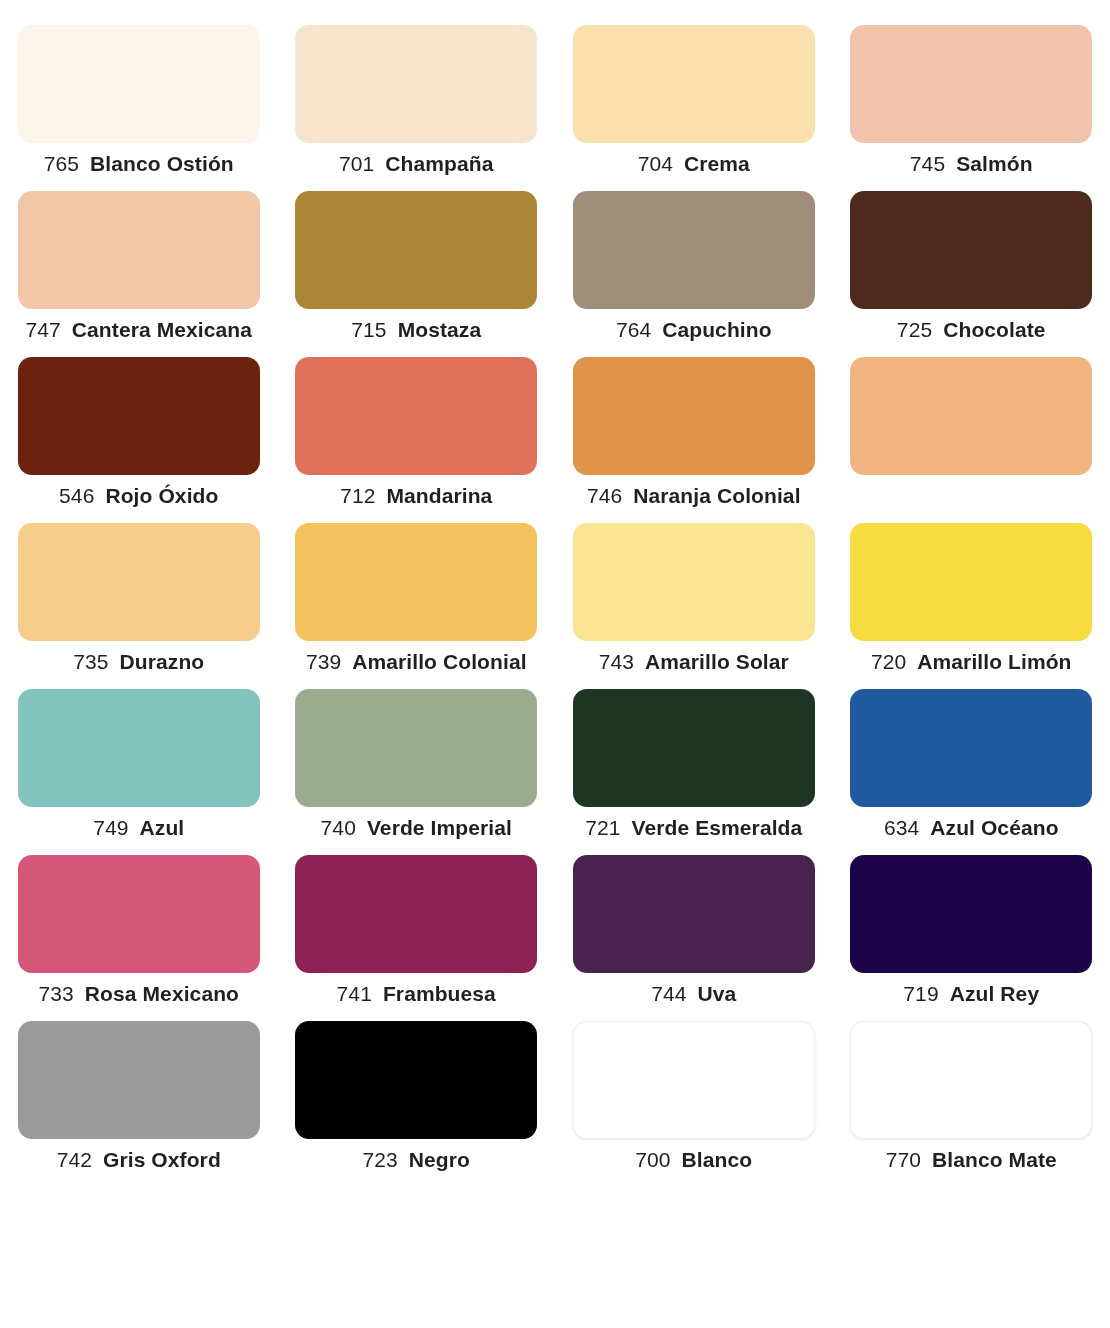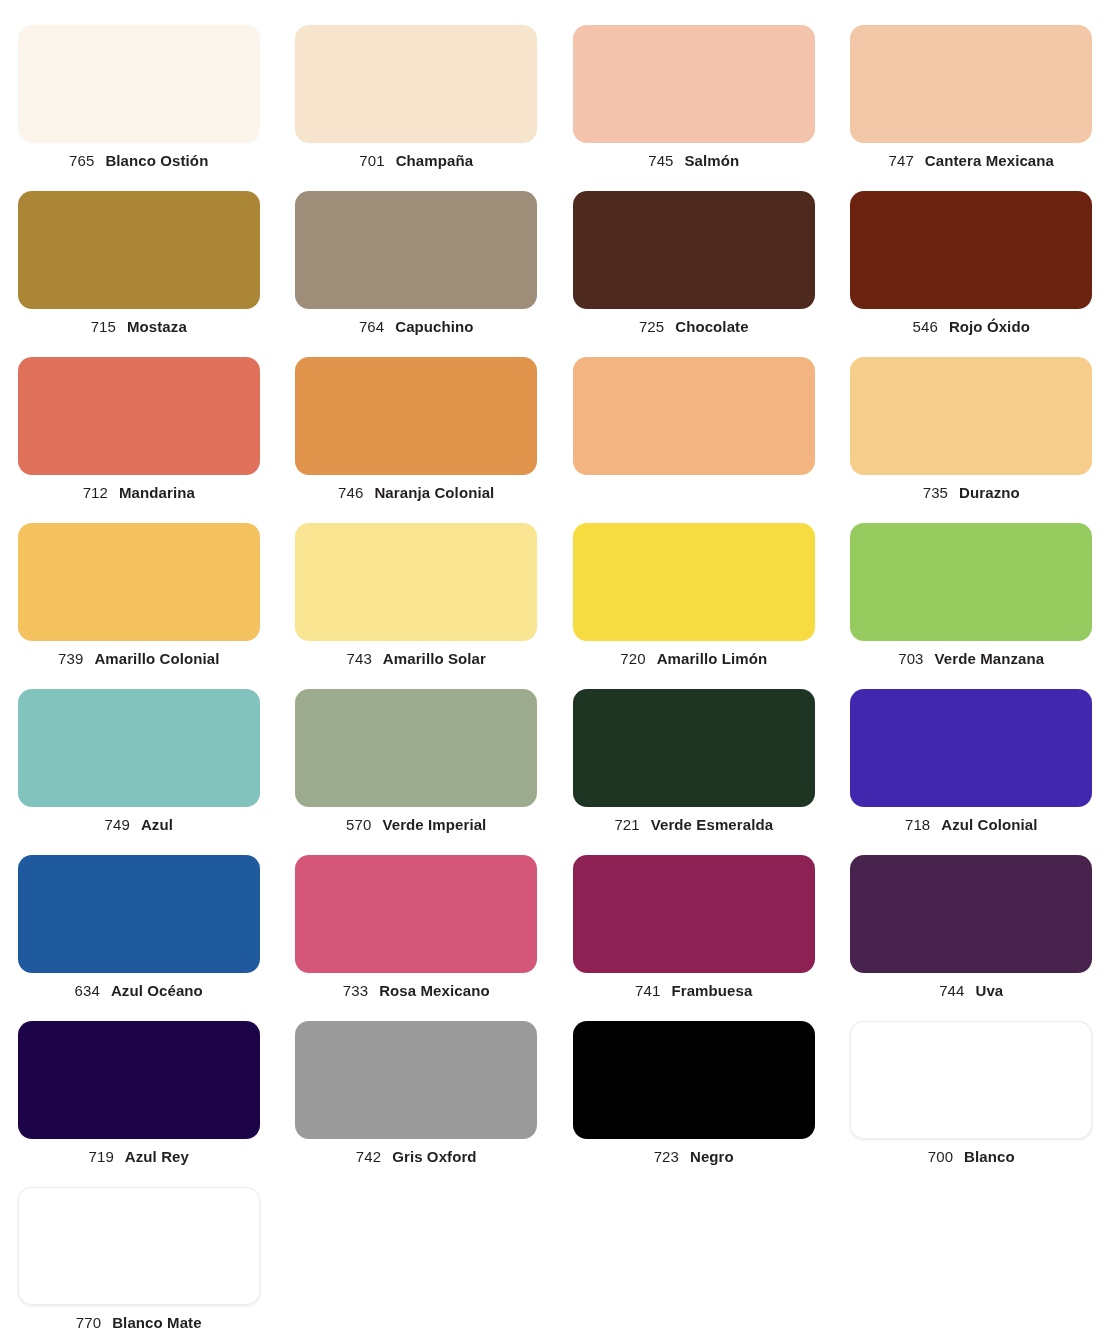--- a/index.html
+++ b/index.html
@@ -35,21 +35,21 @@
     width: 242px;
     height: 118px;
     border-radius: 14px;
     box-sizing: border-box;
   }
   .swatch-chip.outlined {
     box-shadow: 0 0 0 1px #ededed inset, 0 1px 3px rgba(0,0,0,0.10);
   }
   .swatch-label {
     margin-top: 9px;
-    font-size: 15px;
+    font-size: 21px;
     line-height: 1.15;
     color: #231f20;
     letter-spacing: 0.1px;
     white-space: nowrap;
     text-align: center;
     display: flex;
     align-items: baseline;
     justify-content: center;
   }
   .swatch-code {
@@ -72,20 +72,27 @@
       </div>
     </div>
     <div class="swatch-cell">
       <div class="swatch-chip" style="background: rgb(247, 228, 205);"></div>
       <div class="swatch-label">
         <span class="swatch-code">701</span>
         <span class="swatch-name">Champaña</span>
       </div>
     </div>
     <div class="swatch-cell">
+      <div class="swatch-chip" style="background: rgb(248, 223, 173);"></div>
+      <div class="swatch-label">
+        <span class="swatch-code">704</span>
+        <span class="swatch-name">Crema</span>
+      </div>
+    </div>
+    <div class="swatch-cell">
       <div class="swatch-chip" style="background: rgb(243, 196, 171);"></div>
       <div class="swatch-label">
         <span class="swatch-code">745</span>
         <span class="swatch-name">Salmón</span>
       </div>
     </div>
     <div class="swatch-cell">
       <div class="swatch-chip" style="background: rgb(241, 199, 167);"></div>
       <div class="swatch-label">
         <span class="swatch-code">747</span>
@@ -159,52 +166,38 @@
       </div>
     </div>
     <div class="swatch-cell">
       <div class="swatch-chip" style="background: rgb(247, 220, 65);"></div>
       <div class="swatch-label">
         <span class="swatch-code">720</span>
         <span class="swatch-name">Amarillo Limón</span>
       </div>
     </div>
     <div class="swatch-cell">
-      <div class="swatch-chip" style="background: rgb(150, 204, 95);"></div>
-      <div class="swatch-label">
-        <span class="swatch-code">703</span>
-        <span class="swatch-name">Verde Manzana</span>
-      </div>
-    </div>
-    <div class="swatch-cell">
       <div class="swatch-chip" style="background: rgb(130, 195, 189);"></div>
       <div class="swatch-label">
         <span class="swatch-code">749</span>
         <span class="swatch-name">Azul</span>
       </div>
     </div>
     <div class="swatch-cell">
       <div class="swatch-chip" style="background: rgb(156, 171, 141);"></div>
       <div class="swatch-label">
-        <span class="swatch-code">570</span>
+        <span class="swatch-code">740</span>
         <span class="swatch-name">Verde Imperial</span>
       </div>
     </div>
     <div class="swatch-cell">
       <div class="swatch-chip" style="background: rgb(30, 53, 36);"></div>
       <div class="swatch-label">
         <span class="swatch-code">721</span>
         <span class="swatch-name">Verde Esmeralda</span>
-      </div>
-    </div>
-    <div class="swatch-cell">
-      <div class="swatch-chip" style="background: rgb(65, 39, 174);"></div>
-      <div class="swatch-label">
-        <span class="swatch-code">718</span>
-        <span class="swatch-name">Azul Colonial</span>
       </div>
     </div>
     <div class="swatch-cell">
       <div class="swatch-chip" style="background: rgb(31, 90, 158);"></div>
       <div class="swatch-label">
         <span class="swatch-code">634</span>
         <span class="swatch-name">Azul Océano</span>
       </div>
     </div>
     <div class="swatch-cell">

